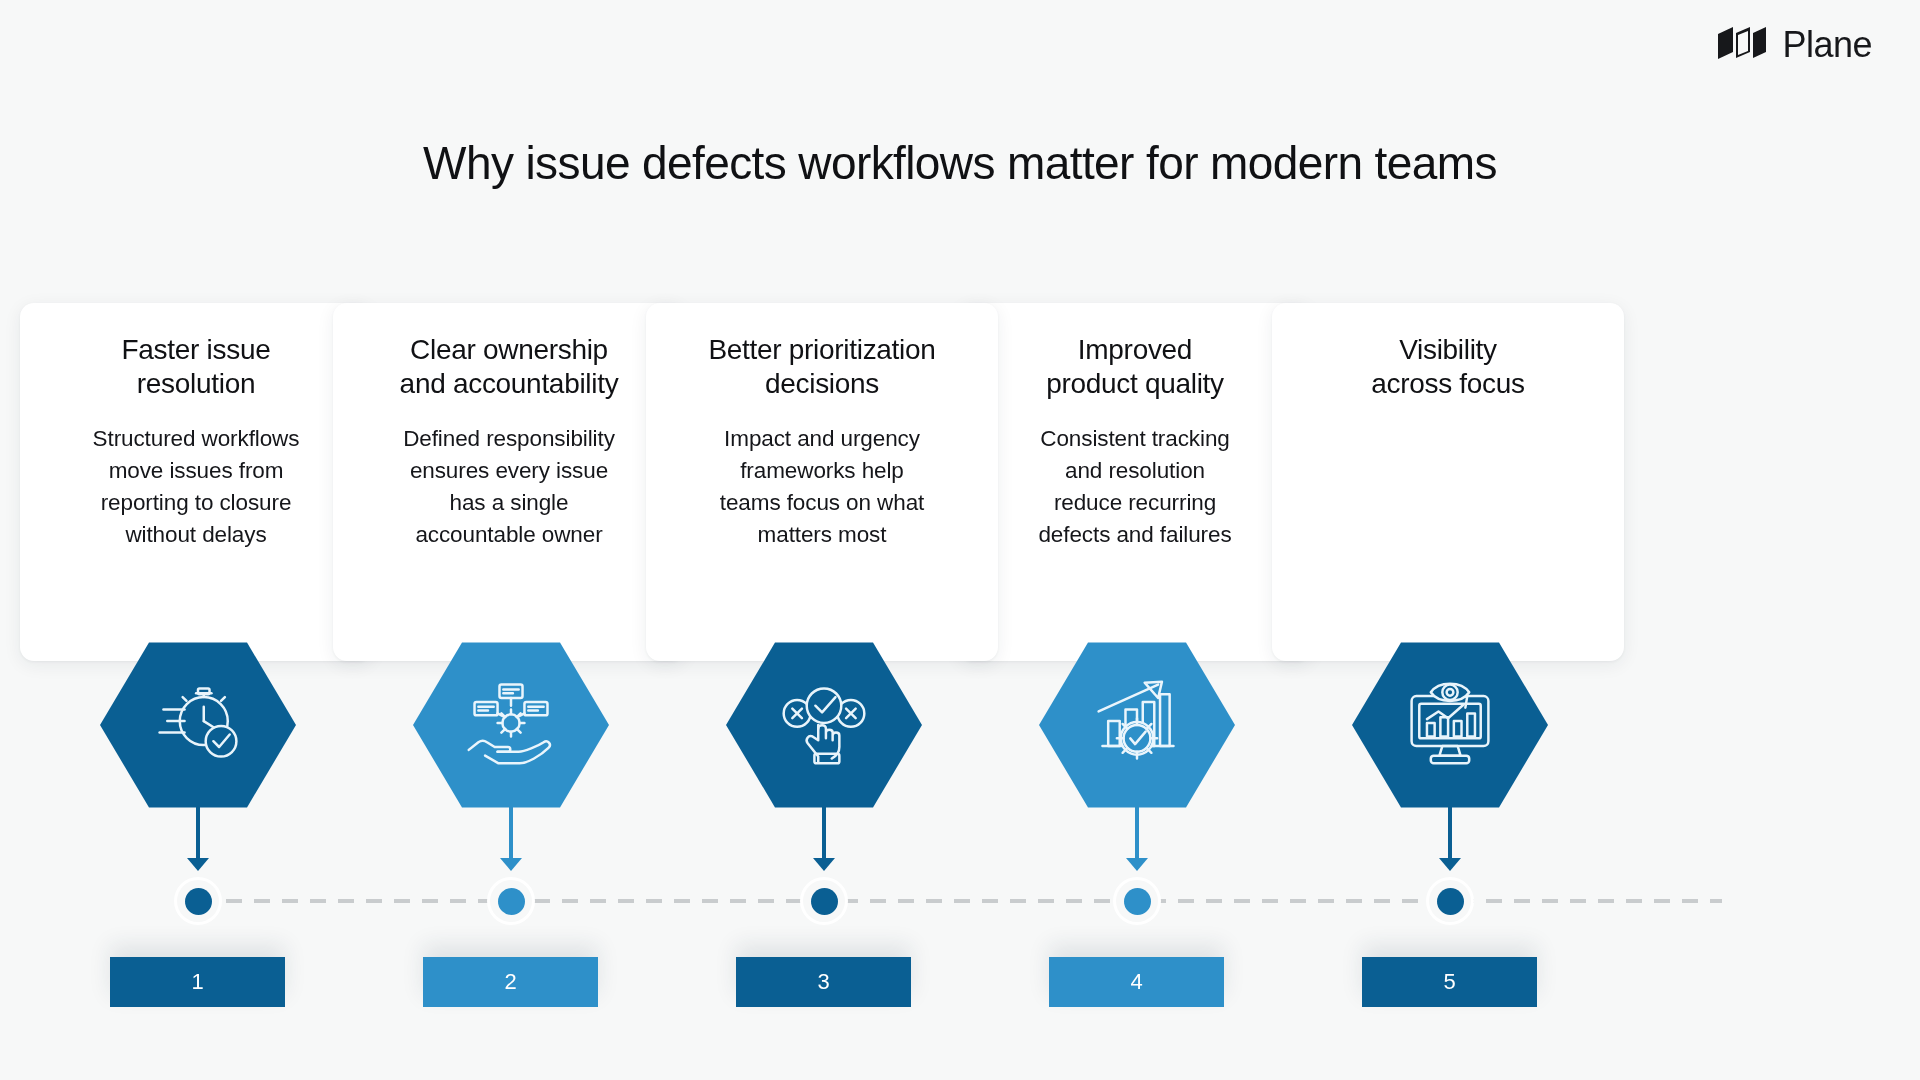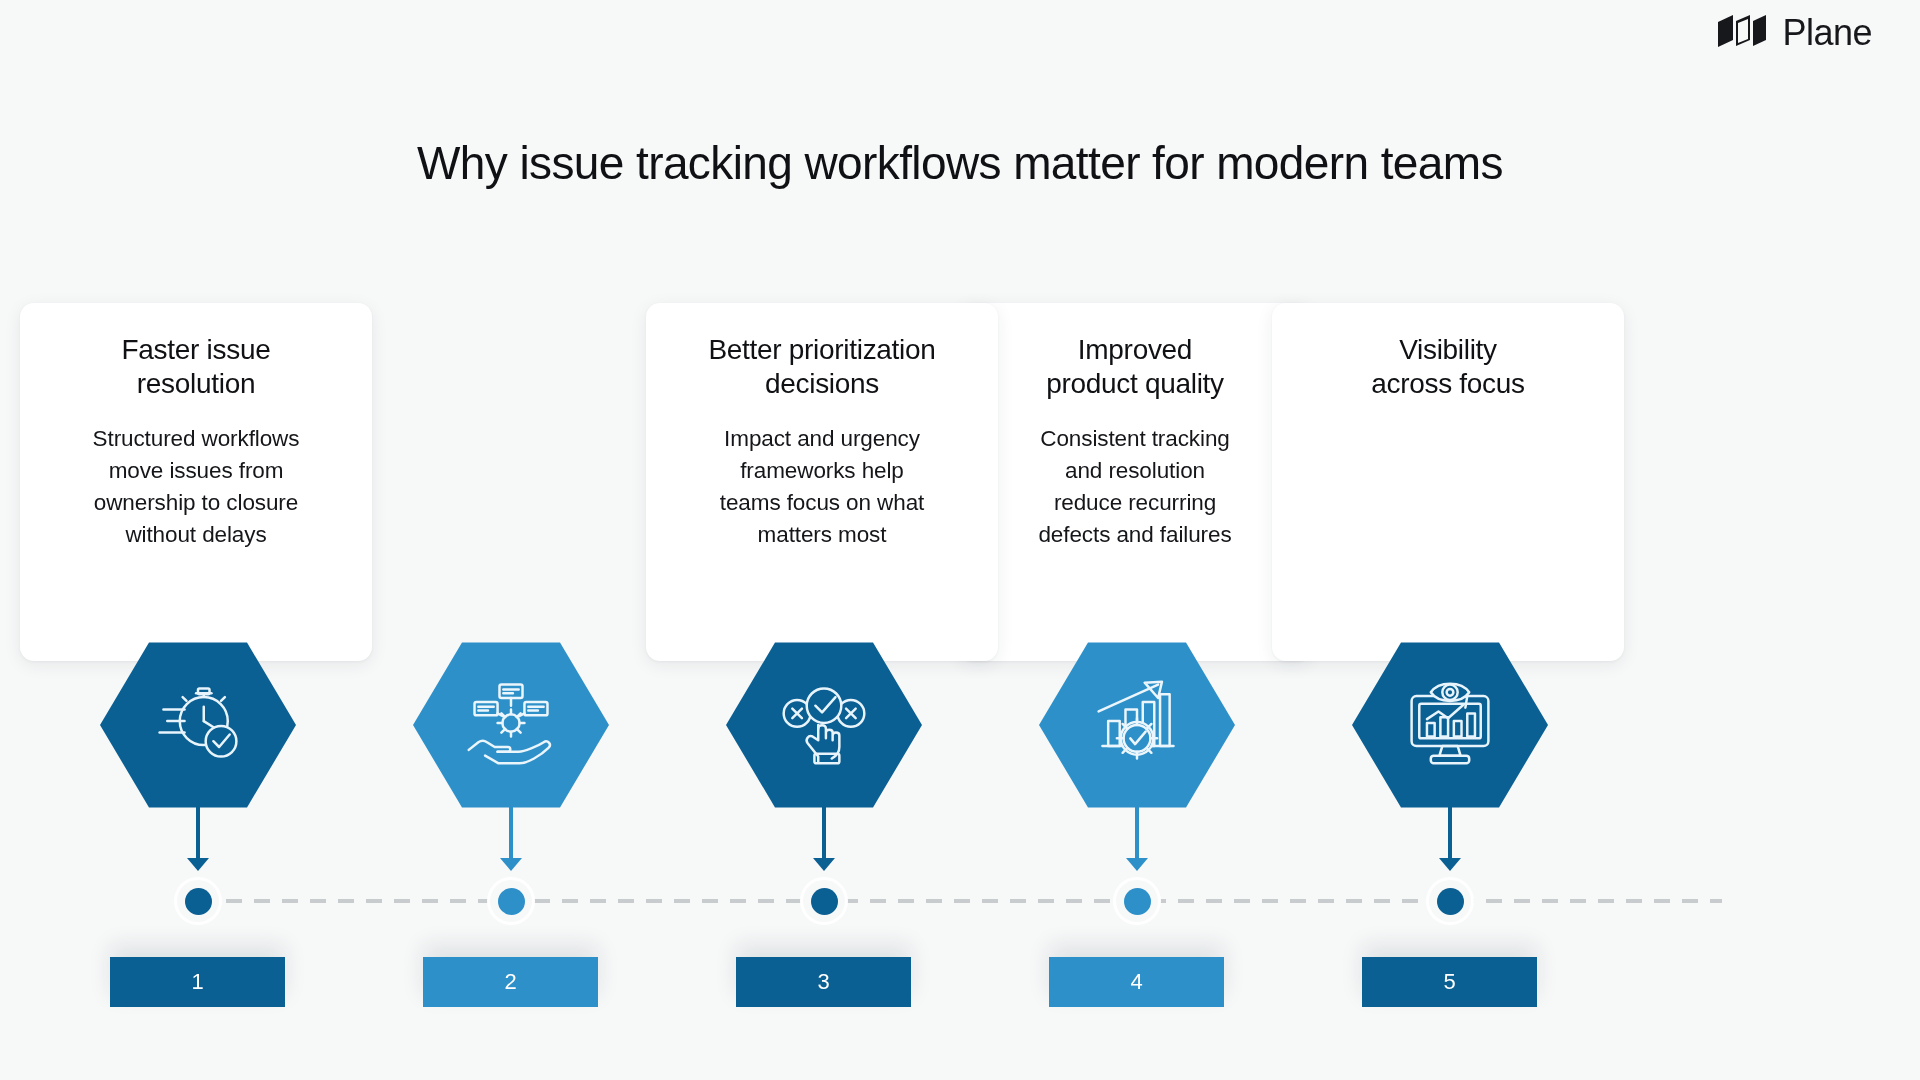--- a/index.html
+++ b/index.html
@@ -5,21 +5,21 @@
   * { box-sizing: border-box; margin: 0; padding: 0; }
   html, body {
     width: 1920px; height: 1080px;
     background: #f7f8f8;
     font-family: "Liberation Sans", sans-serif;
     overflow: hidden;
   }
   .stage { position: relative; width: 1920px; height: 1080px; background: #f7f8f8; }
 
   
-  .brand { position: absolute; top: 12px; right: 48px; display: flex; align-items: center; gap: 12px; }
+  .brand { position: absolute; top: 24px; right: 48px; display: flex; align-items: center; gap: 12px; }
   .brand-mark { display: block; }
   .brand-name { font-size: 36px; font-weight: 400; color: #17181b; letter-spacing: -0.5px; }
 
   
   .title {
     position: absolute; top: 136px; left: 0; width: 1920px; text-align: center;
     font-size: 46px; font-weight: 400; color: #101114; letter-spacing: -0.6px;
   }
 
   
@@ -87,30 +87,38 @@
       <svg width="54" height="36" viewBox="0 0 54 36" aria-hidden="true">
         <path d="M2 9 L17 2 L17 27 L2 34 Z" fill="#17181b"></path>
         <path d="M20 8 L34 2 L34 27 L20 33 Z" fill="#17181b"></path>
         <path d="M37 8 L50 2 L50 27 L37 33 Z" fill="#17181b"></path>
         <path d="M22 10 L32 6 L32 26 L22 30 Z" fill="#f7f8f8"></path>
       </svg>
     </span>
     <span class="brand-name">Plane</span>
   </div>
 
-  <div class="title">Why issue tracking workflows matter for modern teams</div>
+  <div class="title">Why issue defects workflows matter for modern teams</div>
 
   <div class="cards">
     <div class="card" style="left:20px">
       <div class="card-title">Faster issue
 resolution</div>
       <div class="card-body">Structured workflows
 move issues from
-ownership to closure
+reporting to closure
 without delays</div>
+    </div>
+    <div class="card" style="left:333px">
+      <div class="card-title">Clear ownership
+and accountability</div>
+      <div class="card-body">Defined responsibility
+ensures every issue
+has a single
+accountable owner</div>
     </div>
     <div class="card" style="left:959px">
       <div class="card-title">Improved
 product quality</div>
       <div class="card-body">Consistent tracking
 and resolution
 reduce recurring
 defects and failures</div>
     </div>
     <div class="card" style="left:646px">

